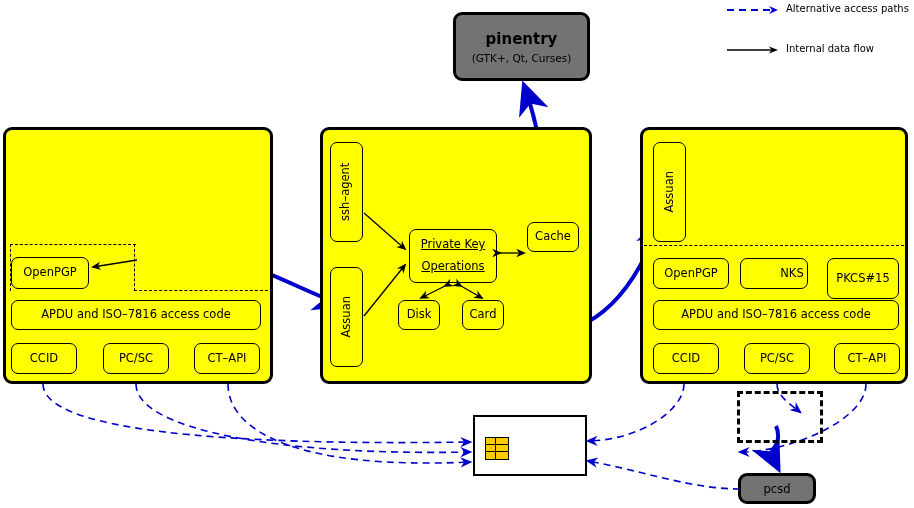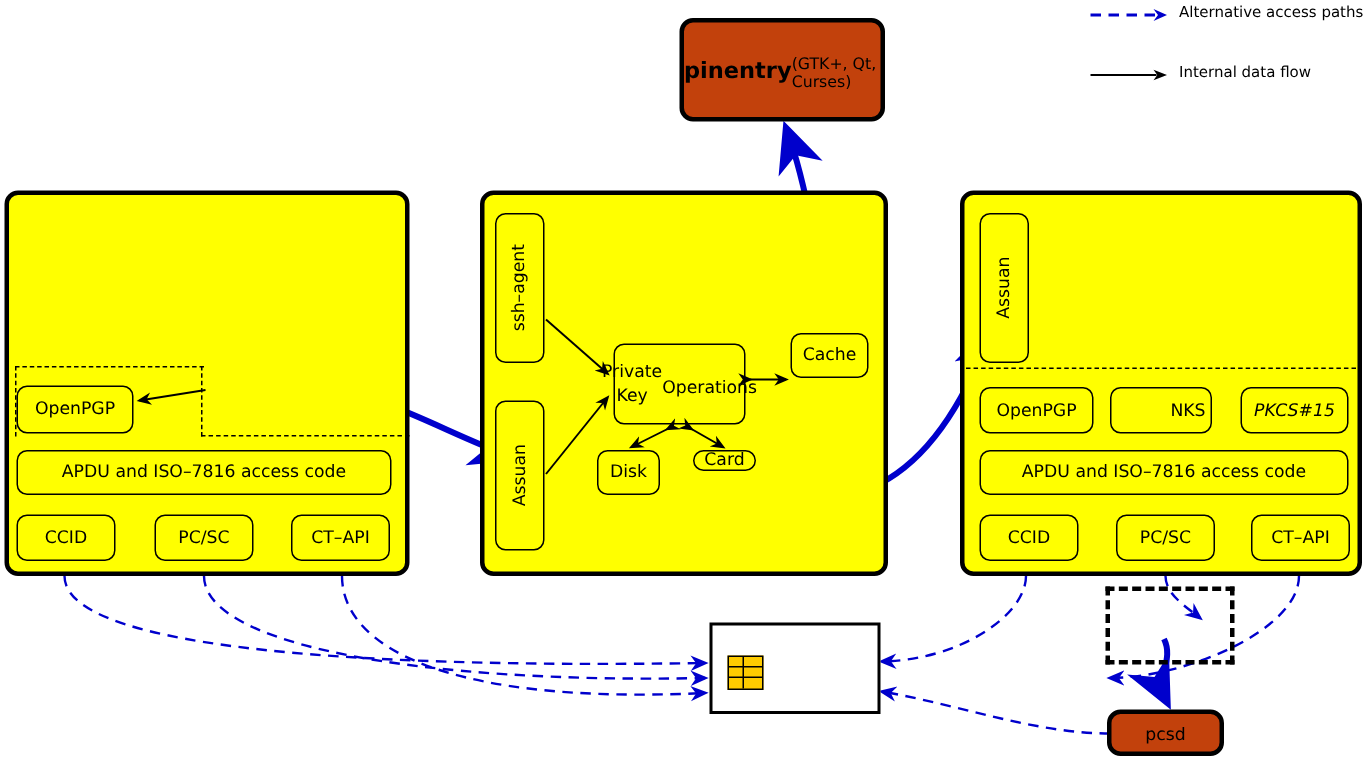--- a/index.html
+++ b/index.html
@@ -16,22 +16,22 @@
   .prog{background:#ffff00;border:3px solid #000;border-radius:9px;z-index:2;}
   .prog-title{position:absolute;left:0;right:0;text-align:center;
               font-weight:bold;font-size:14.5px;letter-spacing:.2px;}
 
   
   .sub{background:#ffff00;border:1.3px solid #000;border-radius:7px;
        display:flex;align-items:center;justify-content:center;
        font-size:11.5px;text-align:center;line-height:1.35;z-index:4;}
 
   
-  .heavy{background:#c2410c;border:3px solid #000;border-radius:9px;
-         display:flex;flex-direction:row;align-items:center;justify-content:center;
+  .heavy{background:#737373;border:3px solid #000;border-radius:9px;
+         display:flex;flex-direction:column;align-items:center;justify-content:center;
          z-index:4;}
   .heavy .t1{font-weight:bold;font-size:15px;}
   .heavy .t2{font-size:10.5px;margin-top:4px;}
   .heavy .tm{font-size:11.5px;}
 
   
   .vert span{display:block;transform:rotate(-90deg);white-space:nowrap;font-size:11.5px;}
 
   
   .dash-region{position:absolute;z-index:3;}
@@ -107,41 +107,41 @@
   <div class="prog node" style="left:320px;top:127px;width:272px;height:257px;"></div>
   <div class="prog-title" style="left:350px;top:179px;width:242px;">gpg–agent</div>
 
   <div class="sub node vert" style="left:330px;top:142px;width:33px;height:100px;">
     <span>ssh–agent</span>
   </div>
   <div class="sub node vert" style="left:330px;top:267px;width:33px;height:100px;">
     <span>Assuan</span>
   </div>
 
-  <div class="sub node" style="left:409px;top:229px;width:88px;height:54px;flex-direction:row;">
+  <div class="sub node" style="left:409px;top:229px;width:88px;height:54px;flex-direction:column;text-decoration:underline;">
     <div>Private Key</div>
     <div style="margin-top:6px;text-align:center;">Operations</div>
   </div>
 
   <div class="sub node" style="left:527px;top:222px;width:52px;height:30px;">Cache</div>
   <div class="sub node" style="left:398px;top:300px;width:42px;height:30px;">Disk</div>
-  <div class="sub node" style="left:462px;top:300px;width:42px;height:14px;">Card</div>
+  <div class="sub node" style="left:462px;top:300px;width:42px;height:30px;">Card</div>
 
   <div class="prog node" style="left:640px;top:127px;width:268px;height:257px;"></div>
   <div class="prog-title" style="left:680px;top:179px;width:228px;">SCDaemon</div>
 
   <div class="sub node vert" style="left:653px;top:142px;width:33px;height:100px;">
     <span>Assuan</span>
   </div>
 
   <div class="dash-region dash-thin" style="left:644px;top:245px;width:260px;height:0;border-left:none;border-right:none;border-bottom:none;"></div>
 
   <div class="sub node" style="left:653px;top:258px;width:76px;height:31px;">OpenPGP</div>
   <div class="sub node" style="left:740px;top:258px;width:68px;height:31px;padding-left:36px;">NKS</div>
-  <div class="sub node" style="left:827px;top:258px;width:72px;height:31px;font-style:italic;">PKCS#15</div>
+  <div class="sub node" style="left:827px;top:258px;width:72px;height:41px;">PKCS#15</div>
 
   <div class="sub node" style="left:653px;top:300px;width:246px;height:30px;">APDU and ISO–7816 access code</div>
 
   <div class="sub node" style="left:653px;top:343px;width:66px;height:31px;">CCID</div>
   <div class="sub node" style="left:744px;top:343px;width:66px;height:31px;">PC/SC</div>
   <div class="sub node" style="left:834px;top:343px;width:66px;height:31px;">CT–API</div>
 
   <div class="heavy node" style="left:453px;top:12px;width:137px;height:69px;">
     <div class="t1">pinentry</div>
     <div class="t2">(GTK+, Qt, Curses)</div>

